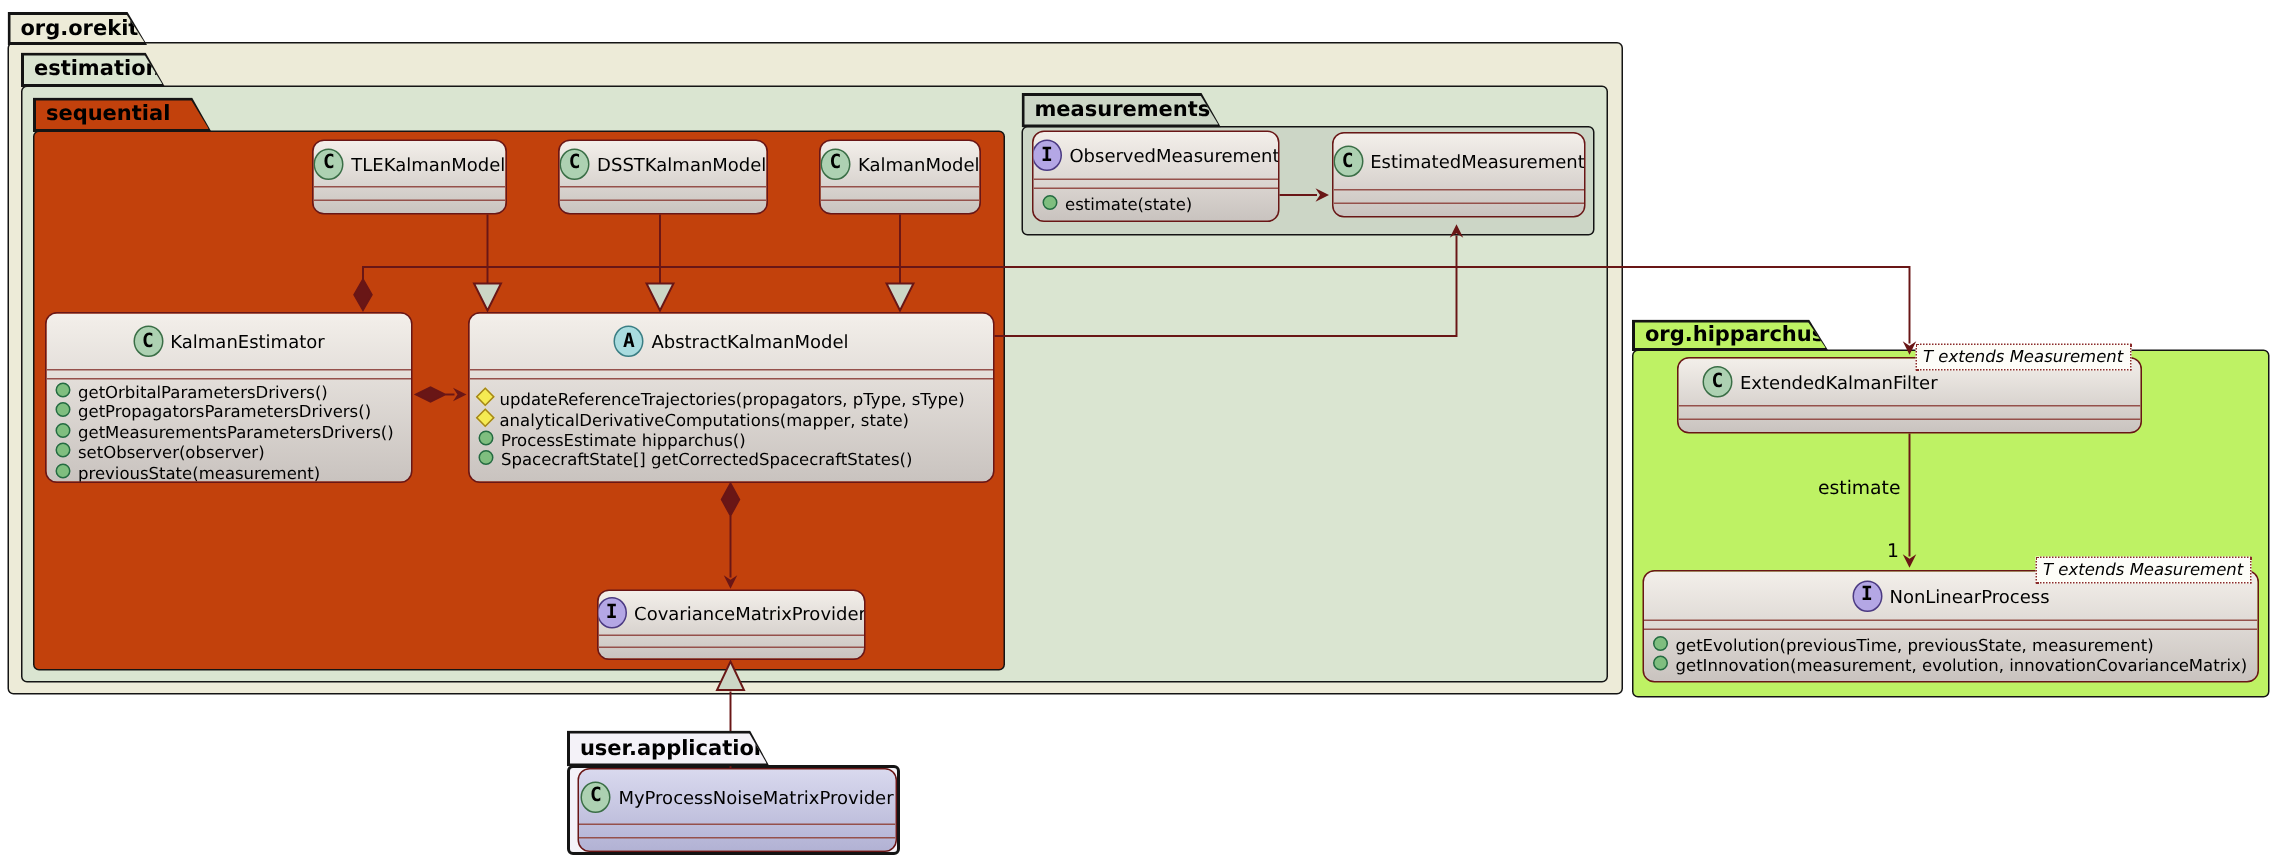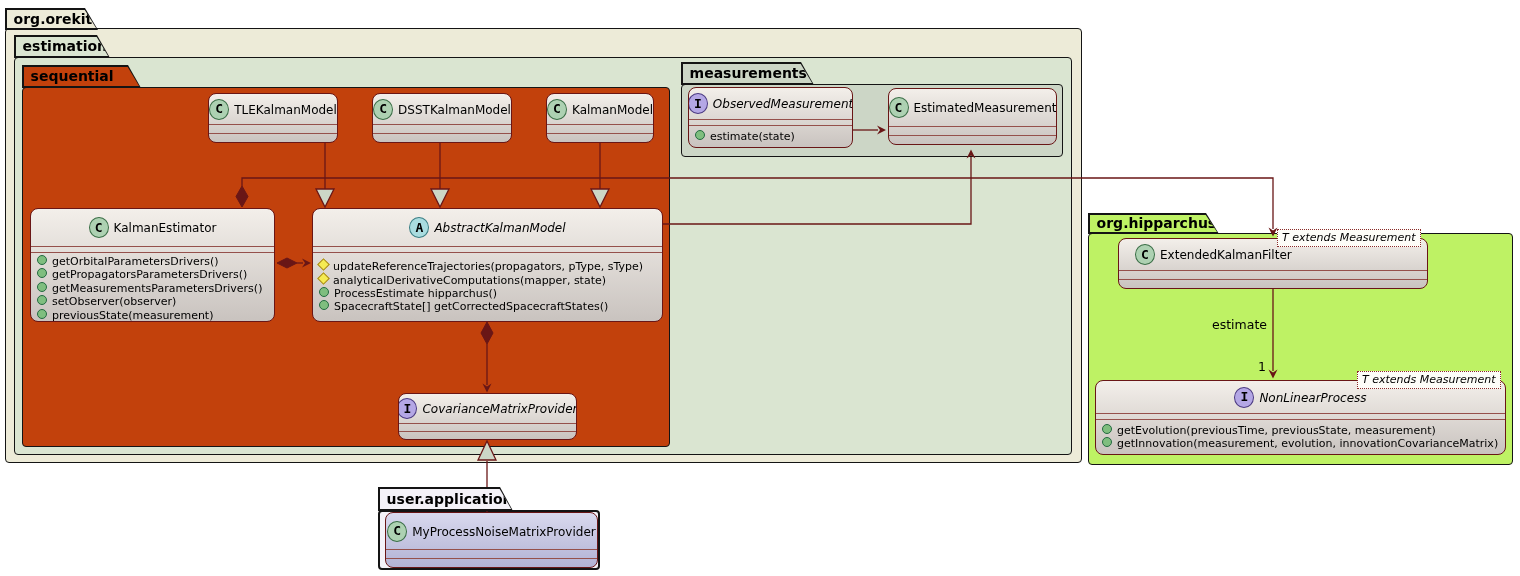--- a/index.html
+++ b/index.html
@@ -23,21 +23,21 @@
 
   
   .klass{position:absolute;box-sizing:border-box;z-index:10;
          border:1.2px solid #691616;border-radius:8px;
          background:linear-gradient(#F3EFEA,#C9C3BF);
          display:flex;flex-direction:column;overflow:hidden;}
   .klass.purple{background:linear-gradient(#D9D9EE,#B2B2D4);}
   .k-head{display:flex;align-items:center;justify-content:center;gap:5px;flex:1 1 auto;
           font-size:12px;white-space:nowrap;}
   .k-name{padding-top:1px;}
-  .it{font-style:italic;}
+  .it{}
   .k-comp{border-top:1px solid #95504B;flex:0 0 auto;}
   .k-methods{display:flex;flex-direction:column;justify-content:center;
              padding:2px 4px 2px 0;flex:1 1 auto;}
   .m-row{display:flex;align-items:flex-start;gap:5px;line-height:13.4px;font-size:11px;
          white-space:nowrap;padding-left:6px;}
   .b{flex:none;}
   .pub{width:8px;height:8px;border-radius:50%;background:#7FBE7F;border:1px solid #246B41;}
   .prot{width:7px;height:7px;background:#F5EB52;border:1px solid #A3841B;transform:rotate(45deg);border-radius:0;}
 
   .cicon{flex:none;width:18px;height:18px;border-radius:50%;display:flex;align-items:center;

